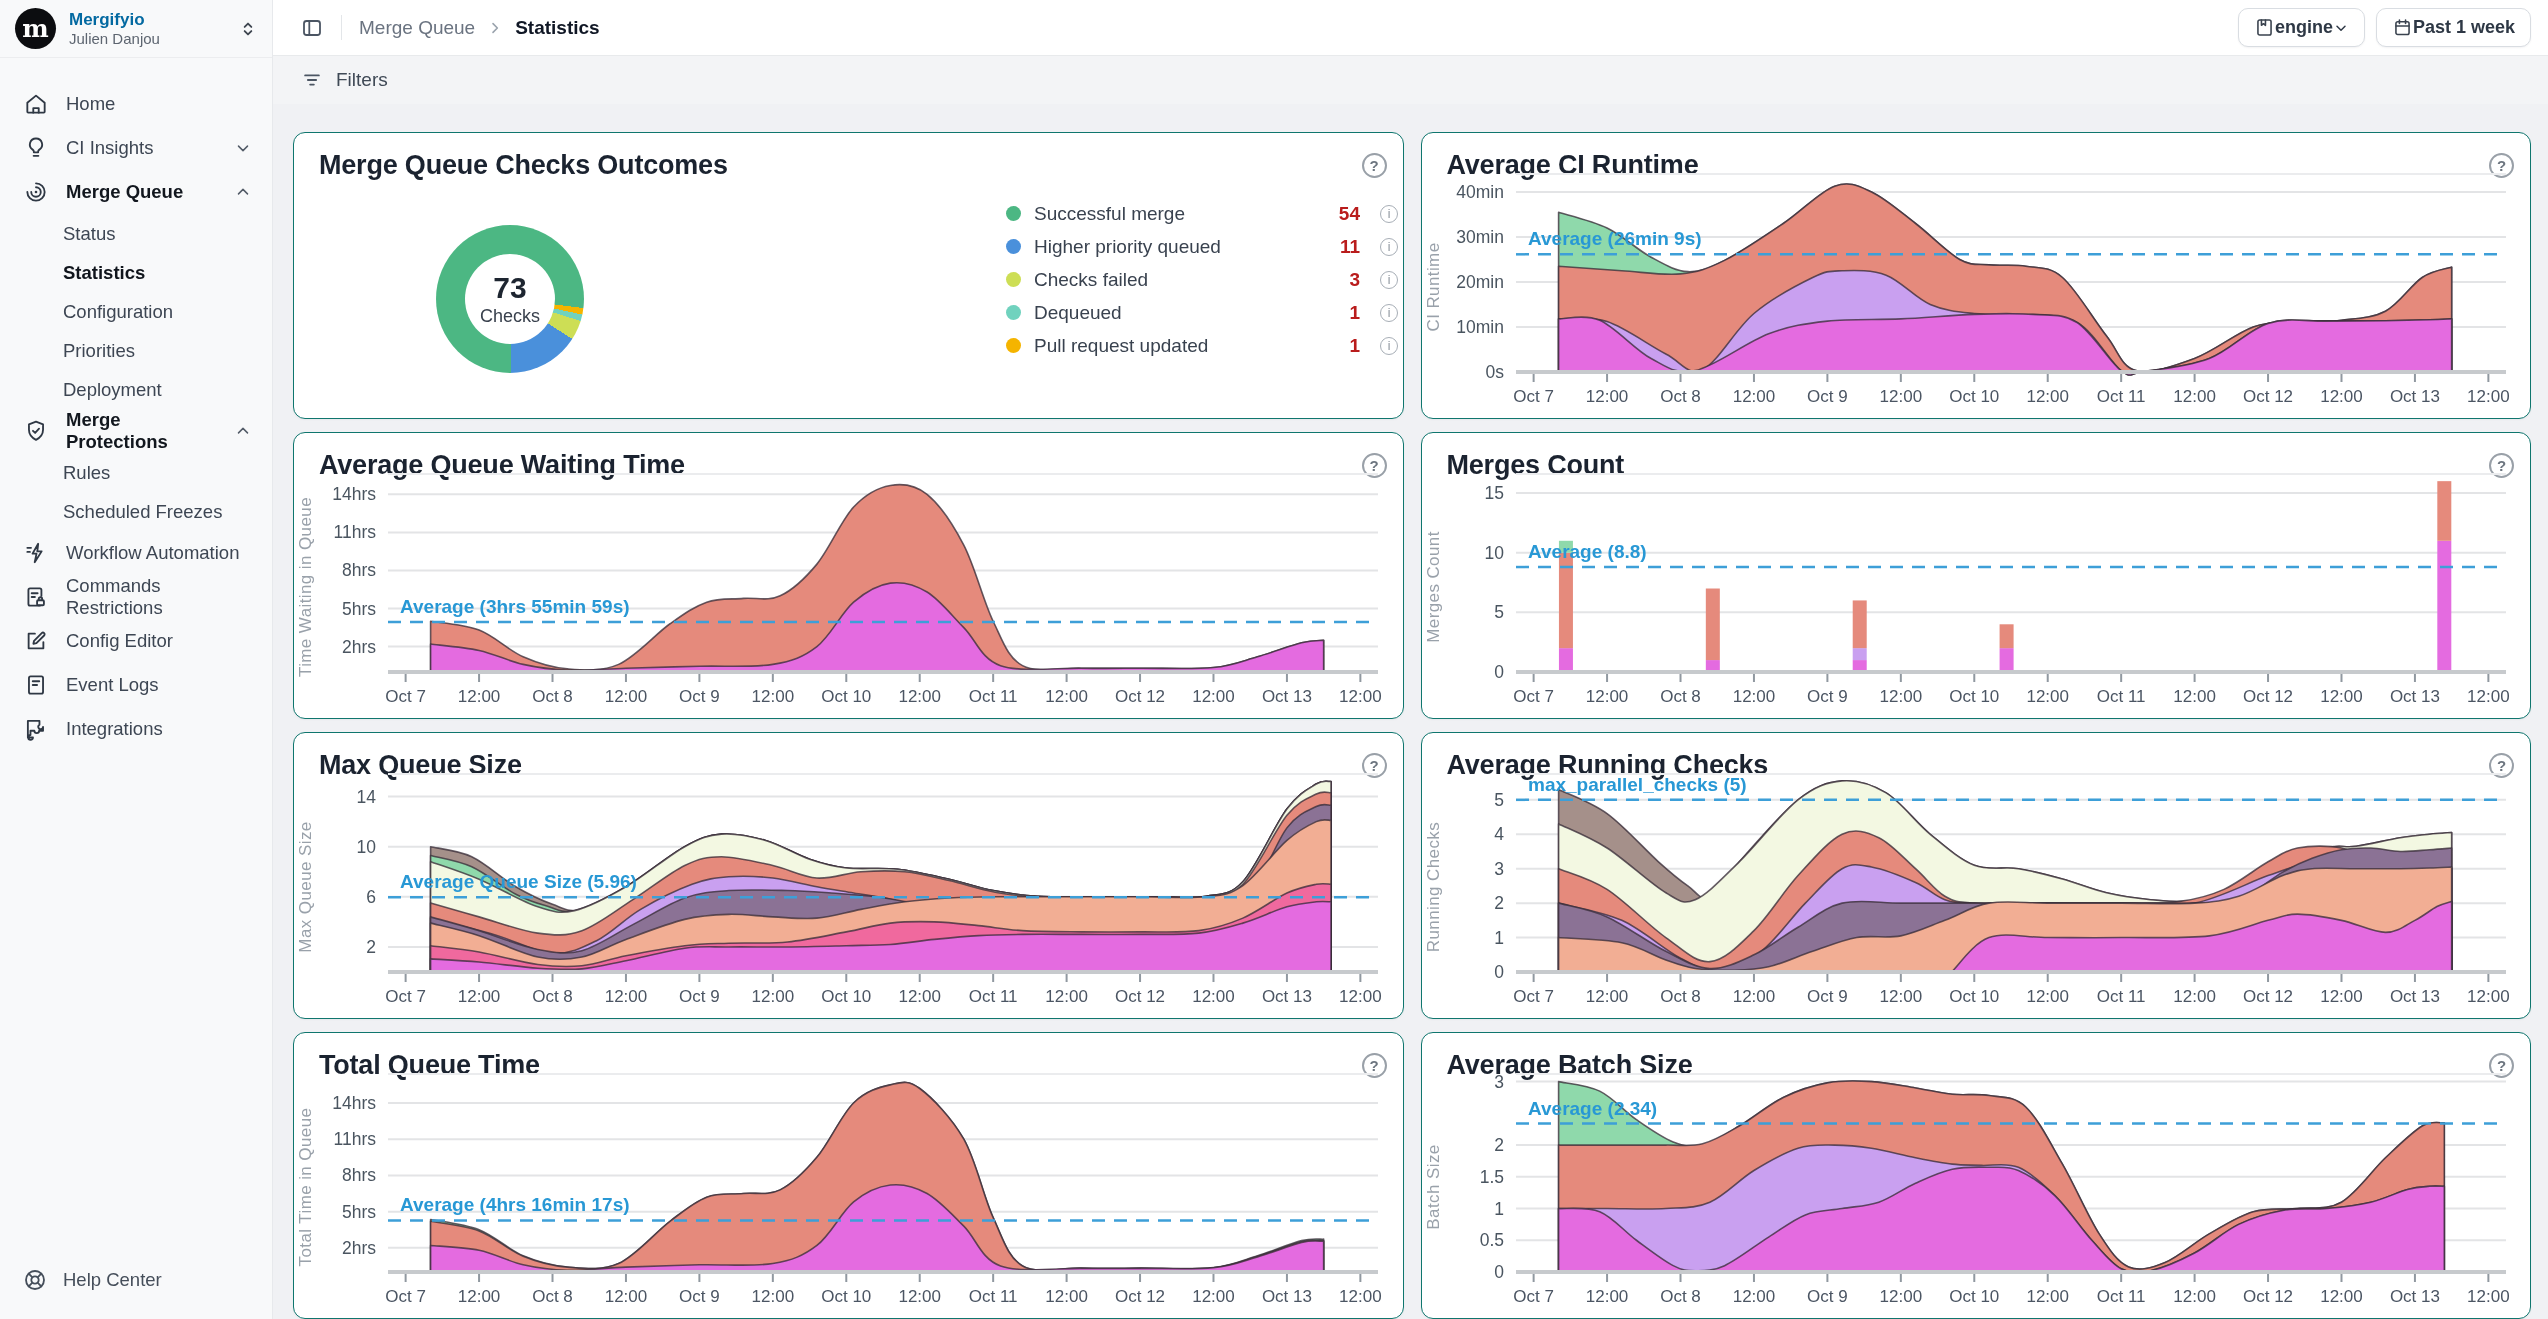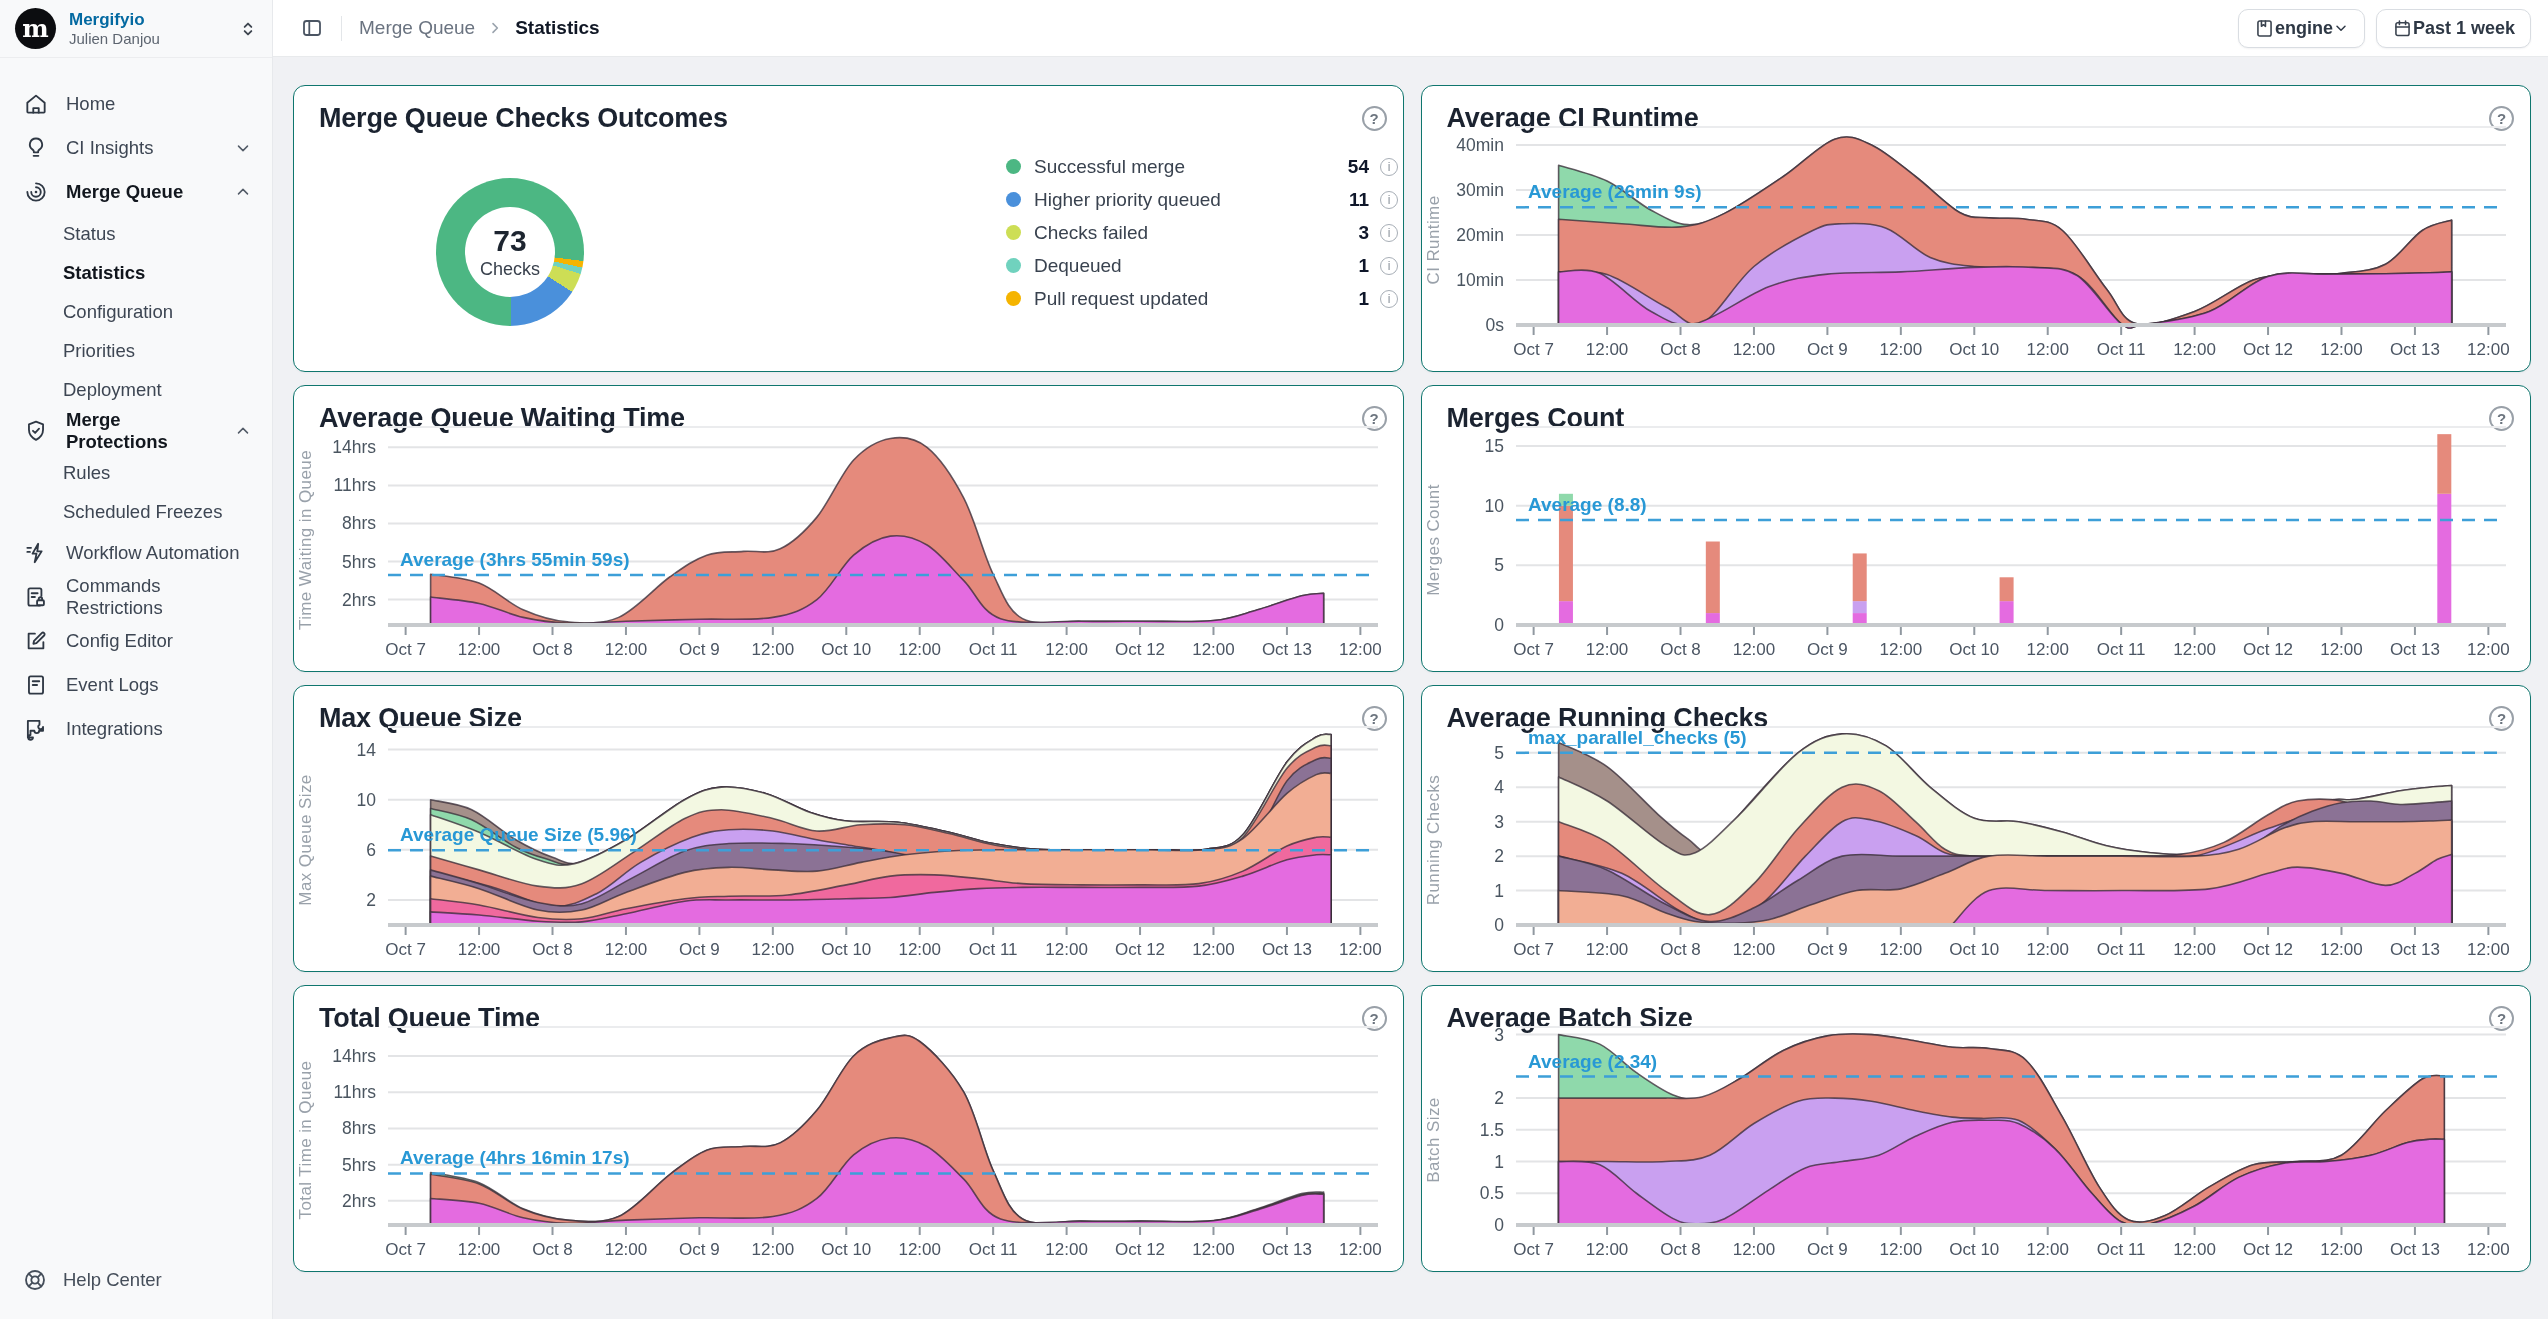--- a/index.html
+++ b/index.html
@@ -44,21 +44,21 @@
   .chart text{font-family:"Liberation Sans",sans-serif}
   
   .donut{position:absolute;left:142px;top:92px;width:148px;height:148px;border-radius:50%}
   .hole{position:absolute;inset:29px;background:#fff;border-radius:50%;display:flex;flex-direction:column;align-items:center;justify-content:center;gap:1px}
   .hole .n{font-size:30px;font-weight:600;color:#1d2530}
   .hole .c{font-size:18px;color:#39414d}
   .legend{position:absolute;left:712px;top:64px;width:392px}
   .lrow{display:flex;align-items:center;height:33px}
   .ldot{width:15px;height:15px;border-radius:50%;margin-right:13px;flex:none}
   .llab{flex:1;font-size:19px;color:#39424f}
-  .lval{font-size:19px;font-weight:700;color:#0f172a;margin-right:11px}
+  .lval{font-size:19px;font-weight:700;color:#b91c1c;margin-right:20px}
   .linfo{width:18px;height:18px;border:1.5px solid #a7aeb6;border-radius:50%;color:#8b939c;font-size:12px;display:grid;place-items:center;cursor:pointer}
 </style>
 </head>
 <body>
 
 <aside class="sidebar">
   <div class="ws">
     <div class="logo">m</div>
     <div>
       <div class="ws-name">Mergifyio</div>
@@ -248,20 +248,30 @@
               <path d="M8.5 3.5v4"></path>
               <path d="M15.5 3.5v4"></path>
               <path d="M4.5 10.3h15"></path>
             </svg>
           </span>
         <span>Past 1 week</span>
       </button>
     </div>
   </header>
 
+  <div class="filters-bar">
+    <span style="color:#4b5563">
+        <svg class="ic" width="22" height="22" viewBox="0 0 24 24" fill="none" stroke="currentColor" stroke-width="2" stroke-linecap="round">
+          <path d="M4.5 7h15"></path>
+          <path d="M7.5 12h9"></path>
+          <path d="M10 17h4"></path>
+        </svg>
+      </span>
+    <span class="filters-lbl">Filters</span>
+  </div>
 
   <main class="content">
 
     <section class="card">
       <h2 class="card-title">Merge Queue Checks Outcomes</h2>
       <span class="qicon">?</span>
       <div class="donut" id="donut" style="background: conic-gradient(from 97deg, rgb(245, 180, 0) 0deg, rgb(245, 180, 0) 5.14286deg, rgb(112, 210, 190) 5.14286deg, rgb(112, 210, 190) 10.2857deg, rgb(205, 222, 85) 10.2857deg, rgb(205, 222, 85) 25.7143deg, rgb(74, 144, 219) 25.7143deg, rgb(74, 144, 219) 82.2857deg, rgb(76, 183, 131) 82.2857deg, rgb(76, 183, 131) 360deg);">
         <div class="hole">
           <span class="n">73</span>
           <span class="c">Checks</span>

